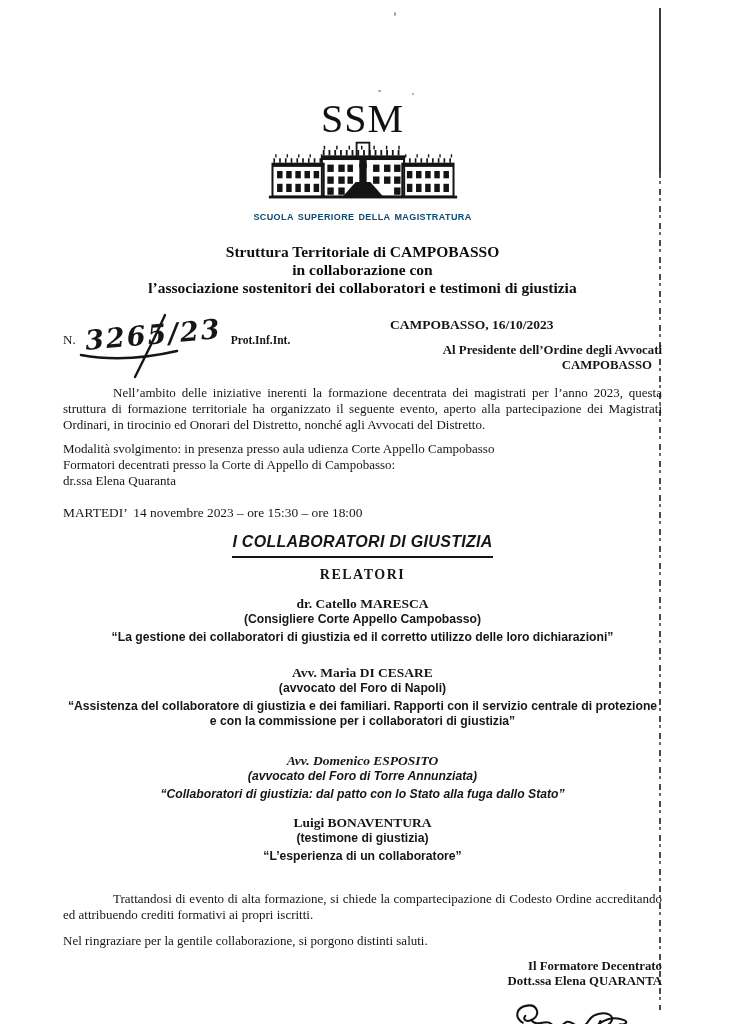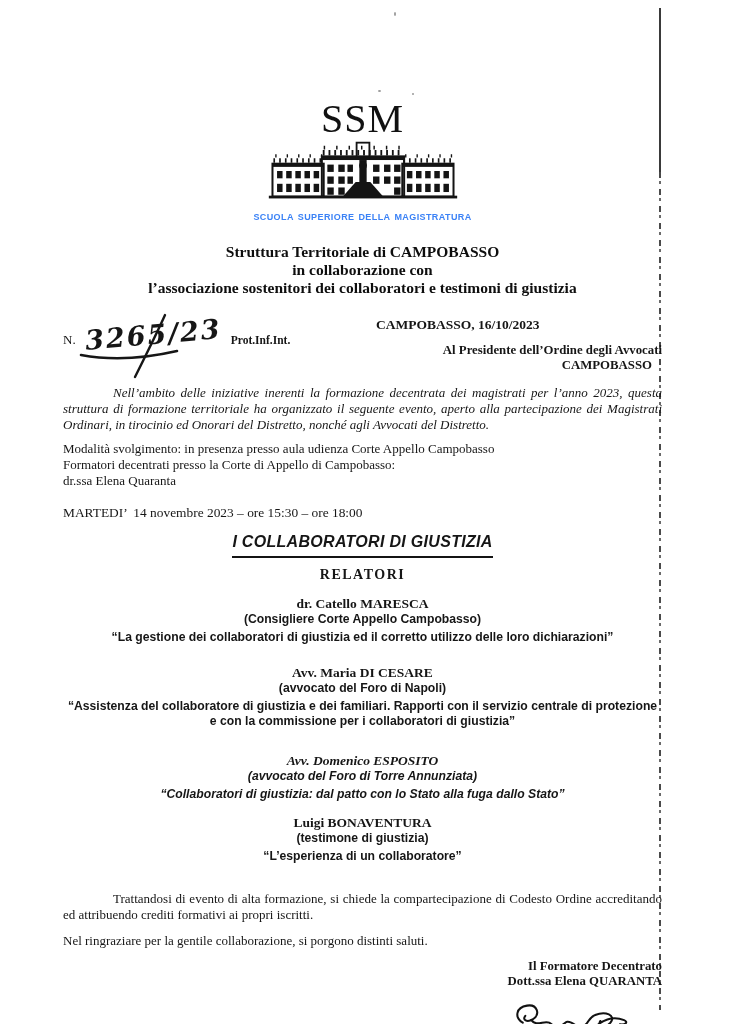--- a/index.html
+++ b/index.html
@@ -28,21 +28,21 @@
   .logo-block{margin-top:100px;text-align:center;}
   .ssm-acronym{
     font-family:"Liberation Serif", serif;
     font-size:40px;line-height:0.95;letter-spacing:1px;color:#111;
   }
   .building{margin-top:1px;}
   .ssm-caption{
     font-family:"Liberation Sans", sans-serif;
     font-variant:small-caps;
     text-transform:lowercase;
-    font-size:13px;font-weight:600;letter-spacing:0.4px;color:#3b82f6;
+    font-size:13px;font-weight:600;letter-spacing:0.4px;color:#0c4a6e;
     margin-top:1px;
   }
 
   
   .doc-title{margin-top:20px;text-align:center;font-weight:bold;font-size:15.5px;line-height:18px;color:#0e0e0e;}
 
   
   .proto-row{position:relative;margin-top:12px;height:34px;}
   .proto-left{position:absolute;left:0;top:10px;font-size:13px;}
   .proto-n{font-size:13px;}
@@ -50,21 +50,21 @@
   .hand-num{
     display:inline-block;
     font-family:"DejaVu Serif", serif;
     font-style:italic;font-weight:bold;
     font-size:27px;letter-spacing:2px;
     transform:rotate(-5deg);
     padding:0 4px;
   }
   .hand-flourish{position:absolute;left:-4px;top:-8px;pointer-events:none;}
   .proto-suffix{font-size:11.5px;font-weight:bold;}
-  .place-date{position:absolute;left:313px;top:8px;font-weight:bold;font-size:13.5px;}
+  .place-date{position:absolute;left:327px;top:8px;font-weight:bold;font-size:13.5px;}
 
   
   .recipient{margin-top:0;text-align:right;font-weight:bold;font-size:12.8px;line-height:15px;}
   .recipient .line2{padding-right:10px;}
 
   
   .intro{margin-top:12px;font-size:13px;line-height:16px;text-align:justify;text-indent:50px;}
   .modalita{margin-top:8px;font-size:13px;line-height:16px;}
   .schedule{margin-top:16px;font-weight:normal;font-size:13.4px;white-space:pre-wrap;}
 
@@ -188,21 +188,21 @@
         <span class="proto-suffix">Prot.Inf.Int.</span>
       </div>
       <div class="place-date">CAMPOBASSO, 16/10/2023</div>
     </div>
 
     <div class="recipient">
       <div>Al Presidente dell’Ordine degli Avvocati</div>
       <div class="line2">CAMPOBASSO</div>
     </div>
 
-    <p class="intro" style="margin-bottom:0;font-style:italic;">Nell’ambito delle iniziative inerenti la formazione decentrata dei magistrati per l’anno 2023, questa struttura di formazione territoriale ha organizzato il seguente evento, aperto alla partecipazione dei Magistrati Ordinari, in tirocinio ed Onorari del Distretto, nonché agli Avvocati del Distretto.</p>
+    <p class="intro" style="margin-bottom:0;">Nell’ambito delle iniziative inerenti la formazione decentrata dei magistrati per l’anno 2023, questa struttura di formazione territoriale ha organizzato il seguente evento, aperto alla partecipazione dei Magistrati Ordinari, in tirocinio ed Onorari del Distretto, nonché agli Avvocati del Distretto.</p>
 
     <div class="modalita">
       <div>Modalità svolgimento: in presenza presso aula udienza Corte Appello Campobasso</div>
       <div>Formatori decentrati presso la Corte di Appello di Campobasso:</div>
       <div>dr.ssa Elena Quaranta</div>
     </div>
 
     <div class="schedule">MARTEDI’  14 novembre 2023 – ore 15:30 – ore 18:00</div>
 
     <div class="event-title">

